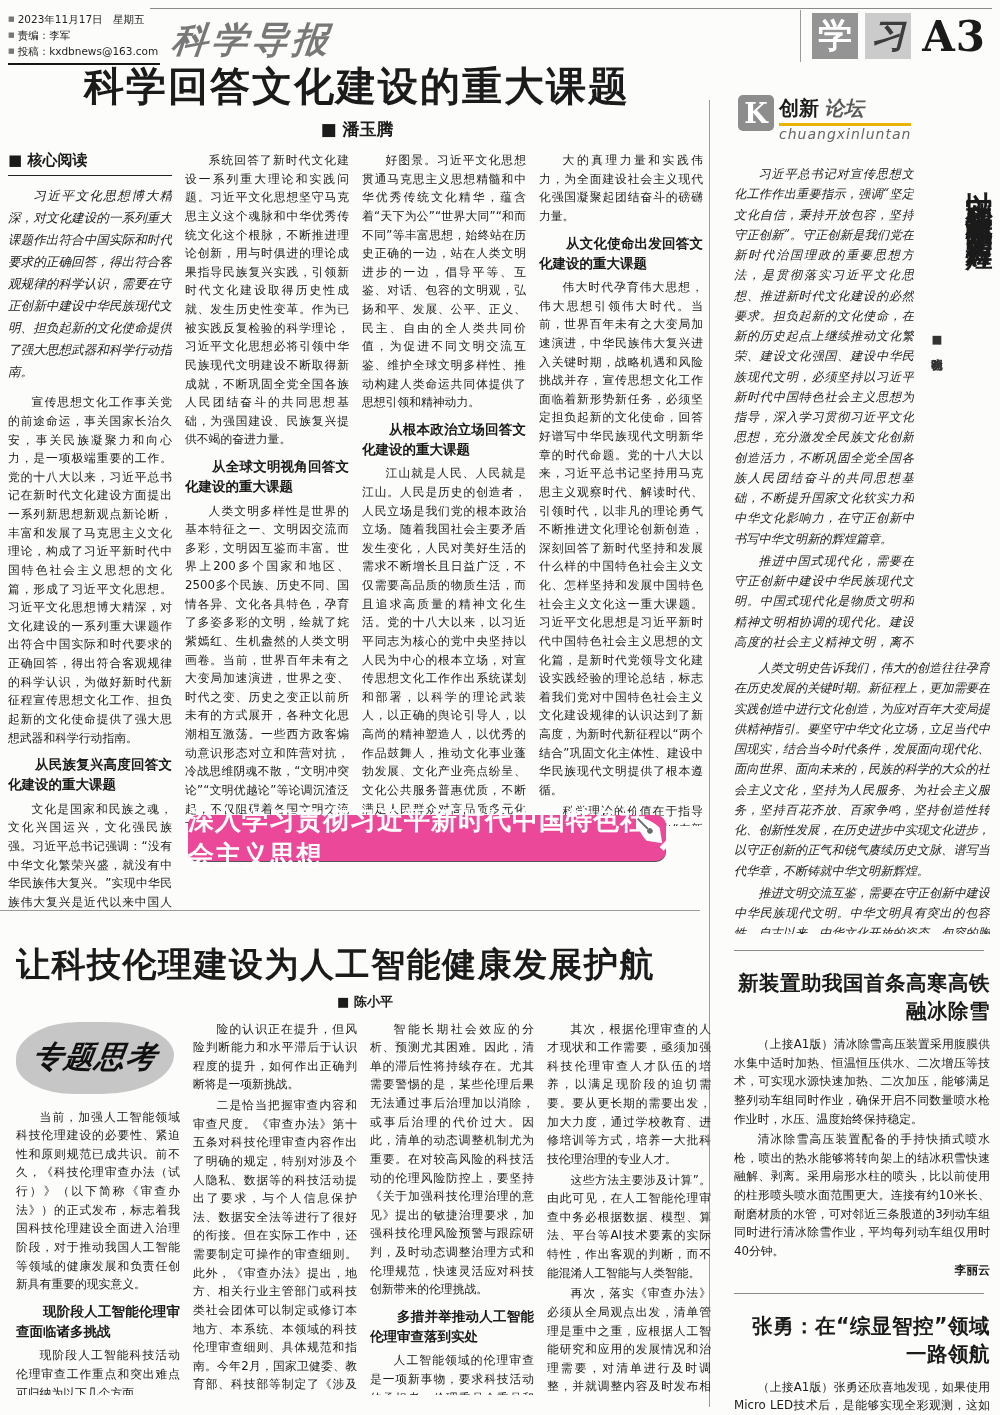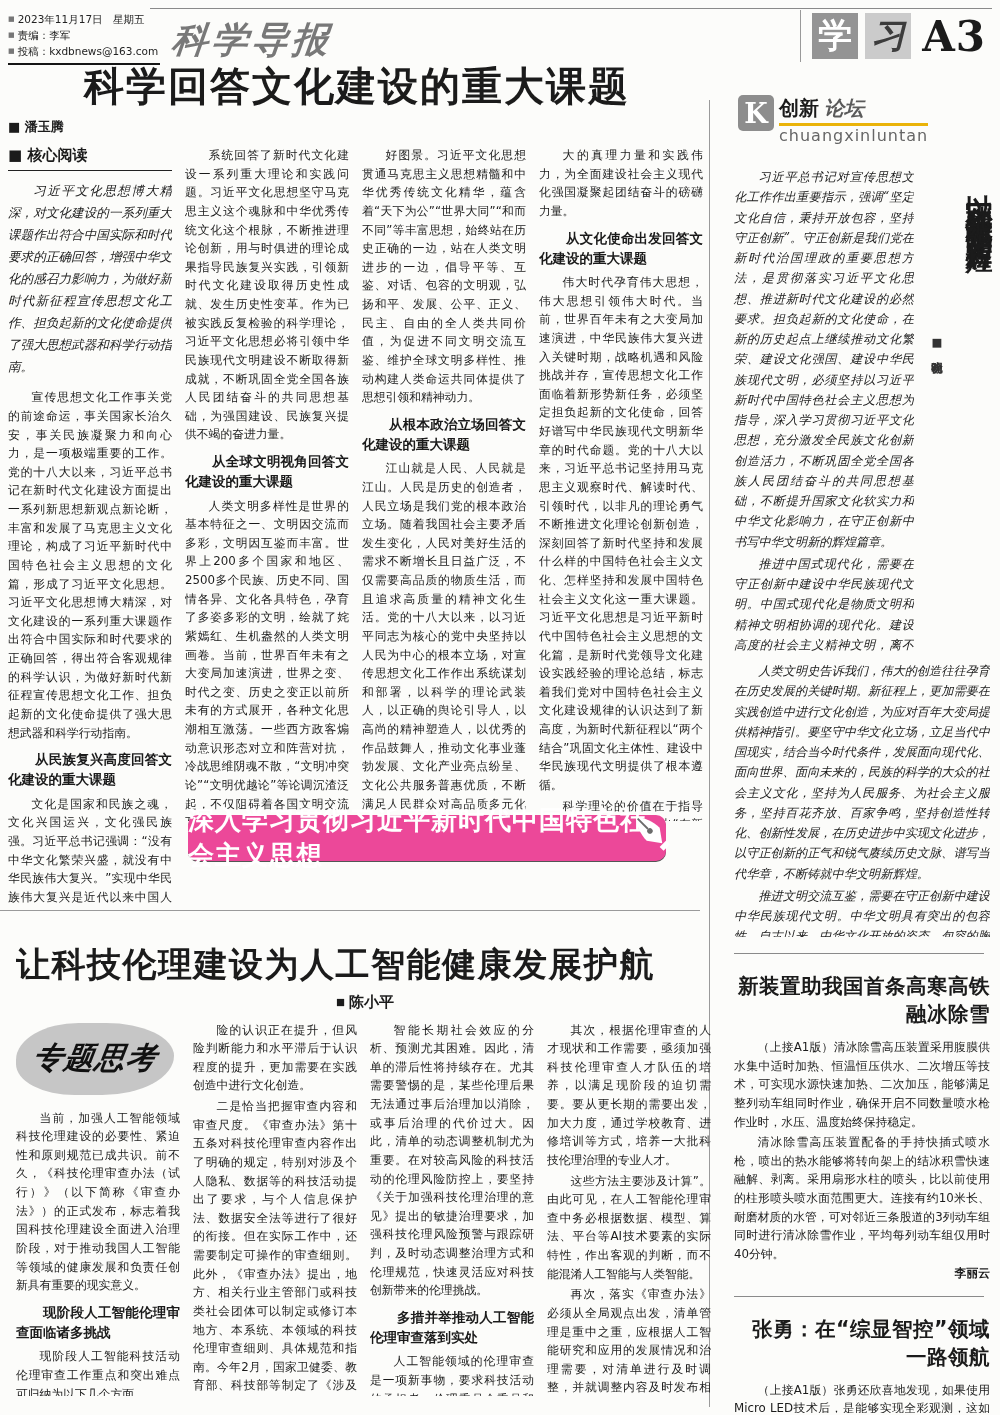--- a/index.html
+++ b/index.html
@@ -15,21 +15,21 @@
   .sect{position:absolute;right:14px;top:10px;display:flex;align-items:center;gap:7px;}
   .sect-vline{width:0;height:52px;border-left:1px solid #999;margin-right:4px;}
   .char-box{width:46px;height:46px;display:flex;align-items:center;justify-content:center;
             font-weight:bold;font-size:34px;}
   .char-box.dark{background:#949494;color:#fff;}
   .char-box.light{background:#cbcbcb;color:#3c3c3c;font-family:"DejaVu Serif",serif;font-style:italic;}
   .pageno{font-family:"DejaVu Serif",serif;font-weight:bold;font-size:42px;letter-spacing:1px;margin-left:4px;}
   
   .main-art{position:absolute;left:8px;top:62px;width:698px;}
   .main-headline{margin:0;text-align:center;font-size:40px;font-weight:900;letter-spacing:2px;line-height:1.2;}
-  .main-author{font-size:13px;font-weight:bold;margin:8px 0 10px;}
+  .main-author{text-align:center;font-size:17px;font-weight:bold;margin:8px 0 10px;}
   .cols{display:flex;gap:13px;}
   .col{width:164px;overflow:hidden;}
   .col.h1{height:757px;} .col.hN{height:675px;}
   .para{margin:0 0 2px;font-size:11.8px;line-height:1.58;text-align:justify;text-indent:2em;}
   .subhead{margin:7px 0 5px;font-size:13.5px;font-weight:bold;line-height:1.5;text-indent:2em;text-align:justify;}
   .byline{margin:2px 0;font-size:11.8px;font-weight:bold;text-align:right;}
   .lead{margin:0 0 10px;font-family:"DejaVu Serif",serif;font-style:italic;font-size:12.6px;
         line-height:1.75;text-align:justify;text-indent:2em;}
   .core-label{font-size:15px;font-weight:bold;border-bottom:1.5px solid #222;padding-bottom:5px;margin-bottom:9px;}
   
@@ -41,39 +41,39 @@
   .hrule-main{position:absolute;left:0px;top:910px;width:700px;border-top:1.5px solid #9a9a9a;}
   .vline{position:absolute;left:709px;top:100px;height:1307px;border-left:1px solid #9a9a9a;}
   
   .right-col{position:absolute;left:722px;top:95px;width:272px;height:1318px;overflow:hidden;}
   .luntan-logo{display:flex;align-items:flex-start;gap:5px;margin-left:16px;}
   .k-box{width:36px;height:36px;background:#8d8d8d;border-radius:5px;color:#fff;display:flex;
          align-items:center;justify-content:center;font-family:"DejaVu Serif",serif;font-weight:bold;font-size:27px;}
   .luntan-words{border-bottom:3px solid #eab308;padding-bottom:1px;}
   .luntan-cn1{font-size:20px;font-weight:bold;}
   .luntan-cn2{font-size:20px;font-family:"DejaVu Serif",serif;font-style:italic;color:#5a5a5a;font-weight:bold;}
-  .luntan-py{font-size:16px;color:#666;letter-spacing:1px;}
+  .luntan-py{font-size:14px;font-style:italic;color:#666;letter-spacing:1px;}
   .cx-top{display:flex;margin-top:22px;}
   .cx-narrow{width:180px;height:488px;overflow:hidden;padding-left:12px;}
   .cx-side{position:relative;width:80px;}
   .cx-title{position:absolute;right:0;top:6px;height:520px;writing-mode:vertical-rl;
             font-size:27px;font-weight:800;letter-spacing:4px;line-height:1.1;}
   .cx-author{position:absolute;right:50px;top:168px;writing-mode:vertical-rl;font-size:11.5px;font-weight:bold;color:#333;}
   .cx-wide{width:256px;height:276px;overflow:hidden;padding-left:12px;margin-top:6px;}
   .kaiti .para{font-family:"DejaVu Serif",serif;font-style:italic;font-size:12.2px;line-height:1.66;}
   .cx-rule{border-top:1px solid #8a8a8a;margin:16px 10px 0 12px;}
   
   .rail-art{padding-left:12px;padding-right:4px;}
   .rail-head{margin:18px 0 10px;text-align:right;font-size:20.5px;font-weight:800;letter-spacing:0.5px;}
   .rail-rule{border-top:1px solid #8a8a8a;margin:14px 10px 0 12px;}
   .rail-b{height:220px;overflow:hidden;}
   
   .bottom-art{position:absolute;left:16px;top:943px;width:698px;height:468px;overflow:hidden;}
   .bottom-headline{margin:0;font-size:34px;font-weight:900;letter-spacing:1.5px;line-height:1.25;}
-  .bottom-author{text-align:center;font-size:15px;font-weight:bold;margin:7px 0 9px;font-family:Liberation Serif, serif;}
+  .bottom-author{text-align:center;font-size:13px;font-weight:bold;margin:7px 0 9px;}
   .bcols{display:flex;gap:13px;}
   .bcol{width:164px;height:375px;overflow:hidden;}
   .zhuanti{width:158px;height:72px;background:#c6c6c6;border-radius:48% 52% 55% 45% / 62% 55% 66% 52%;
            display:flex;align-items:center;justify-content:center;margin:2px 0 14px;}
   .zhuanti span{font-size:30px;font-weight:900;font-style:italic;transform:skewX(-8deg);letter-spacing:1px;color:#111;}
 </style>
 </head>
 <body>
 
 <div class="page">
@@ -92,21 +92,21 @@
     <div class="pageno">A3</div>
   </div>
 
   <div class="main-art">
     <h1 class="main-headline">科学回答文化建设的重大课题</h1>
     <div class="main-author">■ 潘玉腾</div>
     <div class="cols">
       <div class="col h1">
         <div class="core-label">■ 核心阅读</div>
         <div>
-            <p class="lead">习近平文化思想博大精深，对文化建设的一系列重大课题作出符合中国实际和时代要求的正确回答，增强中华文化的感召力影响力，为做好新时代新征程宣传思想文化工作、担负起新的文化使命提供了强大思想武器和科学行动指南。</p>
+            <p class="lead">习近平文化思想博大精深，对文化建设的一系列重大课题作出符合中国实际和时代要求的正确回答，得出符合客观规律的科学认识，需要在守正创新中建设中华民族现代文明、担负起新的文化使命提供了强大思想武器和科学行动指南。</p>
             <p class="para">宣传思想文化工作事关党的前途命运，事关国家长治久安，事关民族凝聚力和向心力，是一项极端重要的工作。党的十八大以来，习近平总书记在新时代文化建设方面提出一系列新思想新观点新论断，丰富和发展了马克思主义文化理论，构成了习近平新时代中国特色社会主义思想的文化篇，形成了习近平文化思想。习近平文化思想博大精深，对文化建设的一系列重大课题作出符合中国实际和时代要求的正确回答，得出符合客观规律的科学认识，为做好新时代新征程宣传思想文化工作、担负起新的文化使命提供了强大思想武器和科学行动指南。</p>
             <h3 class="subhead">从民族复兴高度回答文化建设的重大课题</h3>
             <p class="para">文化是国家和民族之魂，文化兴国运兴，文化强民族强。习近平总书记强调：“没有中华文化繁荣兴盛，就没有中华民族伟大复兴。”实现中华民族伟大复兴是近代以来中国人民最伟大的梦想，不仅需要坚实的物质基础，而且需要强大的文化支撑和精神力量。当前，我们正以中国式现代化全面推进中华民族伟大复兴，改革发展稳定任务艰巨繁重，各种传统和非传统的、可预测和不可预测的风险挑战前所未有，宣传思想文化工作面临新形势新任务。中国式现代化是物质文明和精神文明相协调的现代化，如何推动“两个文明”协调发展，为强国建设、民族复兴提供坚强思想保证、强大精神力量、有利文化条件，是亟须回答的重大课题。</p>
           </div>
       </div>
       <div class="col hN">
           <p class="para">系统回答了新时代文化建设一系列重大理论和实践问题。习近平文化思想坚守马克思主义这个魂脉和中华优秀传统文化这个根脉，不断推进理论创新，用与时俱进的理论成果指导民族复兴实践，引领新时代文化建设取得历史性成就、发生历史性变革。作为已被实践反复检验的科学理论，习近平文化思想必将引领中华民族现代文明建设不断取得新成就，不断巩固全党全国各族人民团结奋斗的共同思想基础，为强国建设、民族复兴提供不竭的奋进力量。</p>
           <h3 class="subhead">从全球文明视角回答文化建设的重大课题</h3>
           <p class="para">人类文明多样性是世界的基本特征之一、文明因交流而多彩，文明因互鉴而丰富。世界上200多个国家和地区、2500多个民族、历史不同、国情各异、文化各具特色，孕育了多姿多彩的文明，绘就了姹紫嫣红、生机盎然的人类文明画卷。当前，世界百年未有之大变局加速演进，世界之变、时代之变、历史之变正以前所未有的方式展开，各种文化思潮相互激荡。一些西方政客煽动意识形态对立和阵营对抗，冷战思维阴魂不散，“文明冲突论”“文明优越论”等论调沉渣泛起，不仅阻碍着各国文明交流互鉴，而且加重了和平赤字、发展赤字、安全赤字、治理赤字，使人类社会面临着前所未有的风险挑战。面对“世界怎么了、我们怎么办”的时代之问，习近平总书记站在人类历史发展进程的高度，以胸怀天下的宏阔视野，先后提出构建人类命运共同体理念、“一带一路”倡议、全球发展倡议、全球安全倡议、全球文明倡议等，为推动人类文明进步、建设美好世界贡献中国智慧、提供中国方案。</p>
         </div>
@@ -192,21 +192,21 @@
         <div class="zhuanti">
           <span>专题思考</span>
         </div>
         <div>
             <p class="para">当前，加强人工智能领域科技伦理建设的必要性、紧迫性和原则规范已成共识。前不久，《科技伦理审查办法（试行）》（以下简称《审查办法》）的正式发布，标志着我国科技伦理建设全面进入治理阶段，对于推动我国人工智能等领域的健康发展和负责任创新具有重要的现实意义。</p>
             <h3 class="subhead">现阶段人工智能伦理审查面临诸多挑战</h3>
             <p class="para">现阶段人工智能科技活动伦理审查工作重点和突出难点可归纳为以下几个方面。</p>
           </div>
       </div>
       <div class="bcol">
-          <p class="para">险的认识正在提升，但风险判断能力和水平滞后于认识程度的提升，更加需要在实践创造中进行文化创造。</p>
+          <p class="para">险的认识正在提升，但风险判断能力和水平滞后于认识程度的提升，如何作出正确判断将是一项新挑战。</p>
           <p class="para">二是恰当把握审查内容和审查尺度。《审查办法》第十五条对科技伦理审查内容作出了明确的规定，特别对涉及个人隐私、数据等的科技活动提出了要求，与个人信息保护法、数据安全法等进行了很好的衔接。但在实际工作中，还需要制定可操作的审查细则。此外，《审查办法》提出，地方、相关行业主管部门或科技类社会团体可以制定或修订本地方、本系统、本领域的科技伦理审查细则、具体规范和指南。今年2月，国家卫健委、教育部、科技部等制定了《涉及人的生命科学和医学研究伦理审查办法》，对生命科学和医学领域的研究作了更详细的规定。而人工智能领域尚缺少更具体的规定，因此人工智能伦理审查实施细则的制定应是下一步重点工作之一，并且要在审查实践中逐步完善。在实施细则的设置中，如何恰当把握审查尺度将面临挑战，容易出现尺度过松或过严的现象，进而对后续的伦理审查产生系统性影响。如果尺度过松，有可能导致一些存在伦理风险的科技活动伦理审查不全面，从而留下伦理风险隐患；如果尺度过严，可能妨碍科技活动的正常推进，降低国家科技进步和经济、社会发展的速度。</p>
         </div>
       <div class="bcol">
           <p class="para">智能长期社会效应的分析、预测尤其困难。因此，清单的滞后性将持续存在。尤其需要警惕的是，某些伦理后果无法通过事后治理加以消除，或事后治理的代价过大。因此，清单的动态调整机制尤为重要。在对较高风险的科技活动的伦理风险防控上，要坚持《关于加强科技伦理治理的意见》提出的敏捷治理要求，加强科技伦理风险预警与跟踪研判，及时动态调整治理方式和伦理规范，快速灵活应对科技创新带来的伦理挑战。</p>
           <h3 class="subhead">多措并举推动人工智能伦理审查落到实处</h3>
           <p class="para">人工智能领域的伦理审查是一项新事物，要求科技活动的承担者、伦理委员会委员和工作人员、参与复核的专家和其他工作人员等参与《审查办法》实施的人员认真学习、深刻理解《审查办法》及其他相关政策规定，掌握背景知识，不断在实践中提高伦理审查的能力。</p>
         </div>
       <div class="bcol">
           <p class="para">其次，根据伦理审查的人才现状和工作需要，亟须加强科技伦理审查人才队伍的培养，以满足现阶段的迫切需要。要从更长期的需要出发，加大力度，通过学校教育、进修培训等方式，培养一大批科技伦理治理的专业人才。</p>
           <p class="para">这些方法主要涉及计算”。由此可见，在人工智能伦理审查中务必根据数据、模型、算法、平台等AI技术要素的实际特性，作出客观的判断，而不能混淆人工智能与人类智能。</p>

